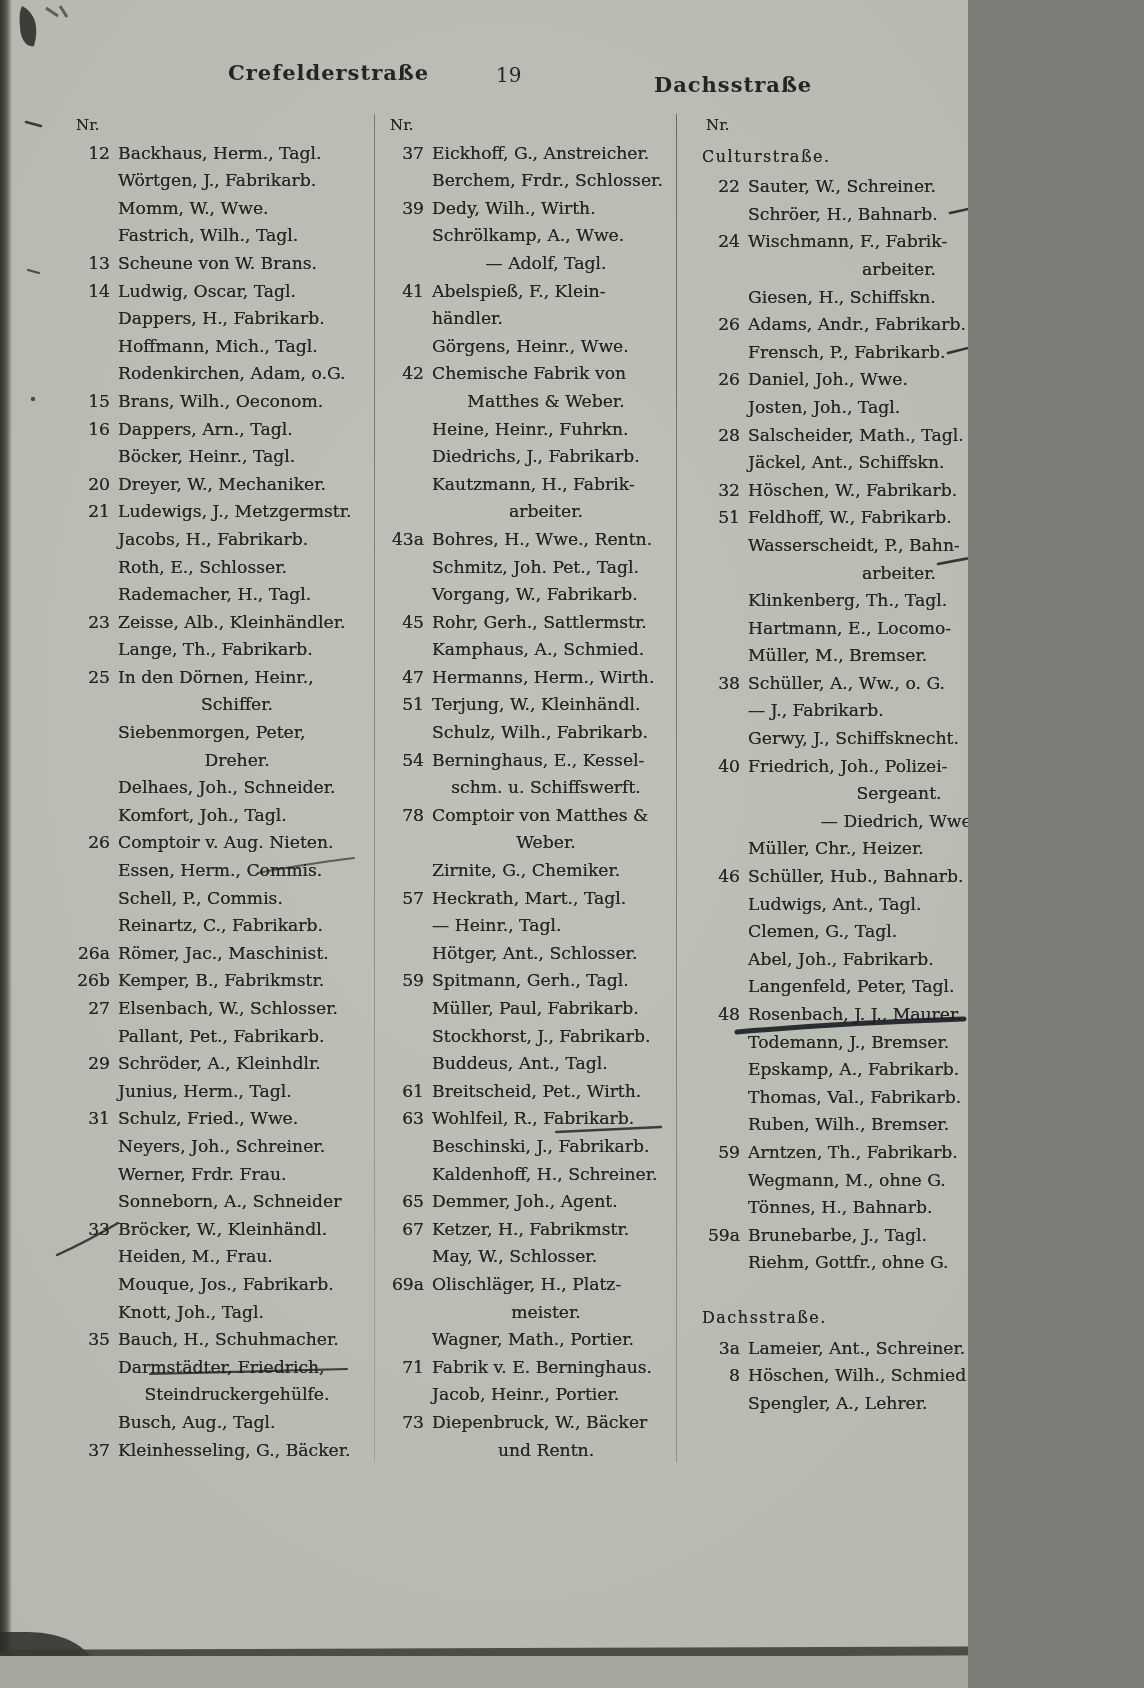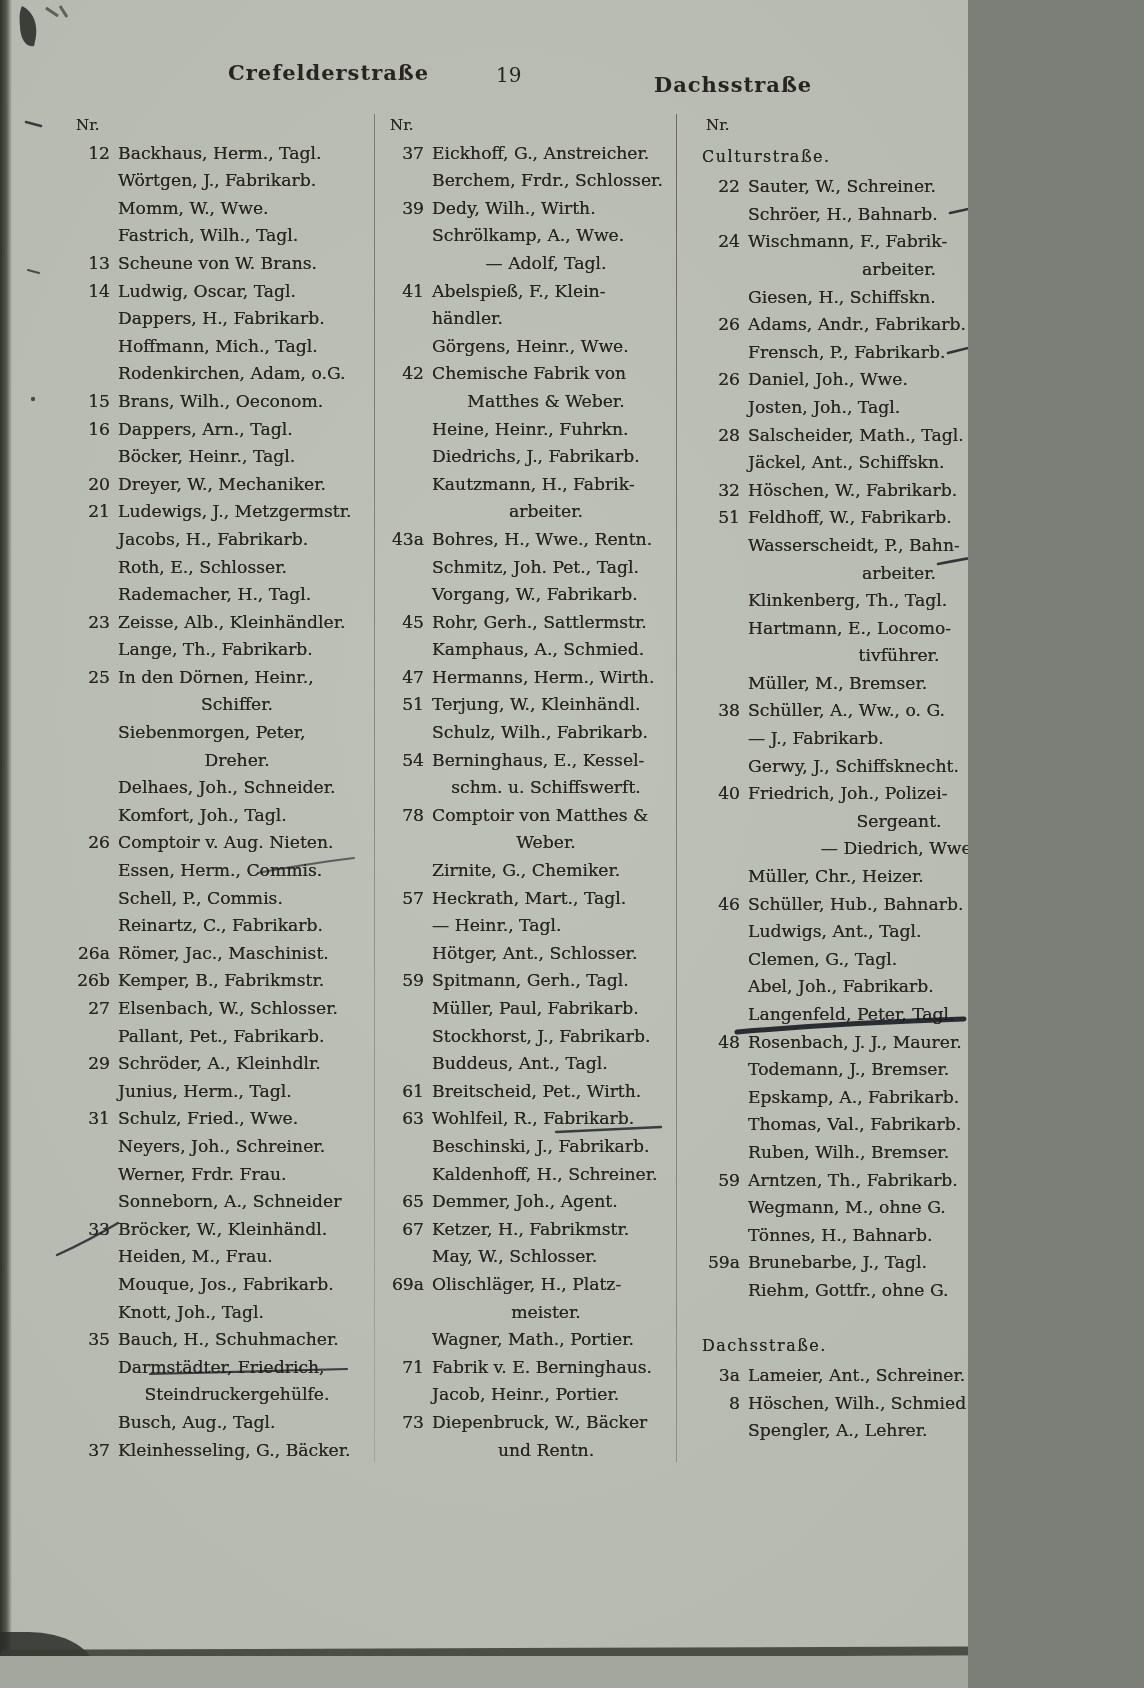--- a/index.html
+++ b/index.html
@@ -515,24 +515,20 @@
           <span class="nr"></span>
           <span class="txt center">arbeiter.</span>
         </div>
         <div class="row">
           <span class="nr"></span>
           <span class="txt">Klinkenberg, Th., Tagl.</span>
         </div>
         <div class="row">
           <span class="nr"></span>
           <span class="txt">Hartmann, E., Locomo-</span>
-        </div>
-        <div class="row">
-          <span class="nr"></span>
-          <span class="txt center">tivführer.</span>
         </div>
         <div class="row">
           <span class="nr"></span>
           <span class="txt">Müller, M., Bremser.</span>
         </div>
         <div class="row">
           <span class="nr">38</span>
           <span class="txt">Schüller, A., Ww., o. G.</span>
         </div>
         <div class="row">

